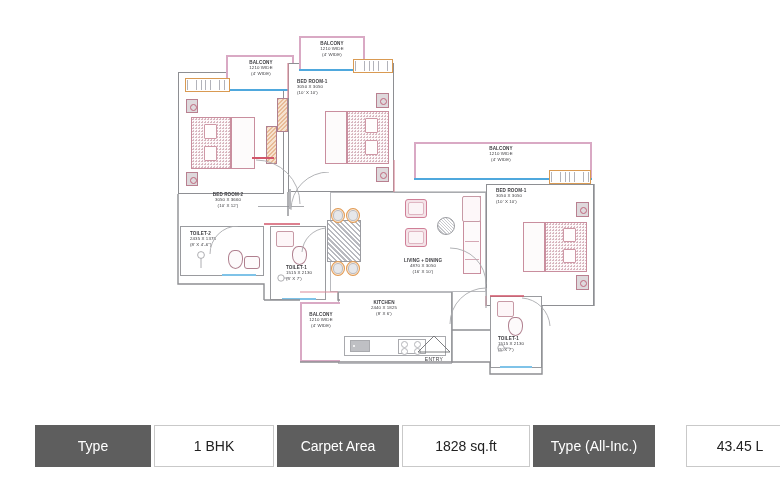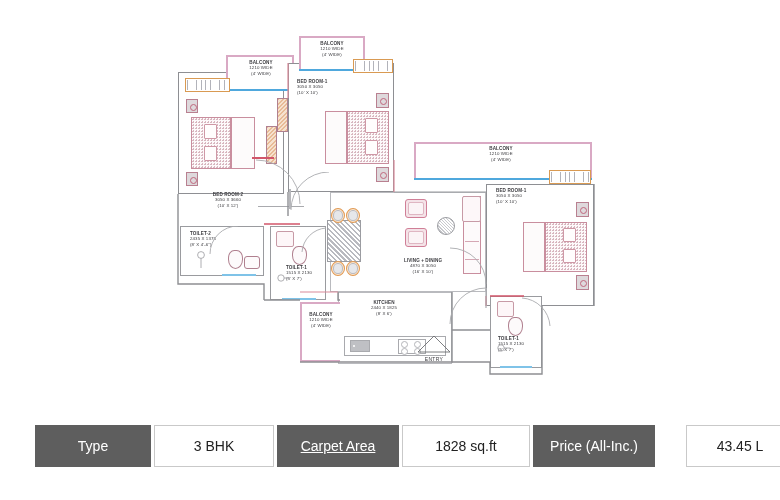--- a/index.html
+++ b/index.html
@@ -97,21 +97,21 @@
   .entry .txt{font-size:5px;color:#3b3b3f;margin-top:-2px;letter-spacing:.3px;}
 
   
   #spec{position:absolute;left:35px;top:425px;width:710px;height:42px;
         display:flex;align-items:stretch;gap:3px;}
   .cell{display:flex;align-items:center;justify-content:center;
         font-size:14px;box-sizing:border-box;}
   .cell.key{background:#5e5e5e;color:#ffffff;font-weight:400;}
   .cell.val{background:#ffffff;color:#222222;border:1px solid #c9c9c9;}
   .k1{flex:0 0 116px;} .v1{flex:0 0 120px;}
-  .k2{flex:0 0 122px;text-decoration:underline;} .v2{flex:0 0 128px;}
+  .k2{flex:0 0 122px;} .v2{flex:0 0 128px;}
   .k3{flex:0 0 122px;} .v3{flex:0 0 108px;margin-left:28px;}
 </style>
 </head>
 <body>
 
 <div id="stage">
 
   <div id="plan">
 
     <div class="rm wall-out" style="left:178px;top:72px;width:106px;height:122px;"></div>
@@ -362,20 +362,20 @@
     <svg style="position:absolute;left:208px;top:226px;width:34px;height:30px;">
       <path d="M2,28 A28,28 0 0 1 30,0" fill="none" stroke="#a9aaae" stroke-width="0.9"></path>
     </svg>
     <svg style="position:absolute;left:448px;top:246px;width:40px;height:40px;">
       <path d="M2,2 A36,36 0 0 1 38,38" fill="none" stroke="#a9aaae" stroke-width="0.9"></path>
     </svg>
   </div>
 
   <div id="spec">
     <div class="cell key k1">Type</div>
-    <div class="cell val v1">3 BHK</div>
+    <div class="cell val v1">1 BHK</div>
     <div class="cell key k2">Carpet Area</div>
     <div class="cell val v2">1828 sq.ft</div>
-    <div class="cell key k3">Price (All-Inc.)</div>
+    <div class="cell key k3">Type (All-Inc.)</div>
     <div class="cell val v3">43.45 L</div>
   </div>
 
 </div>
 
 </body></html>

